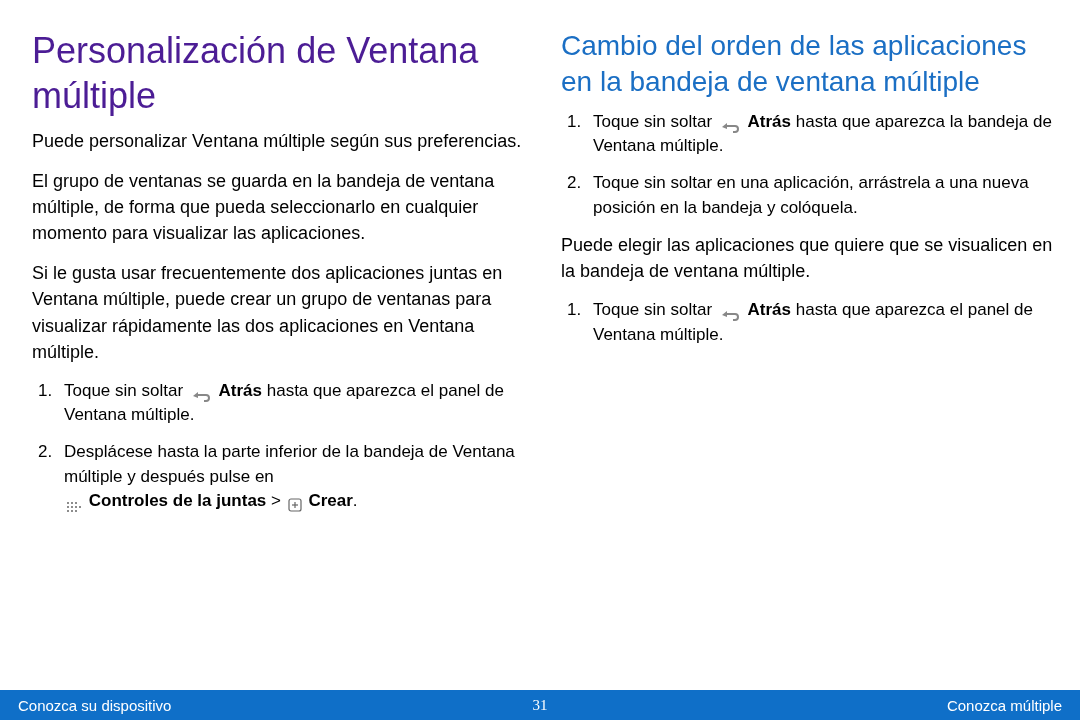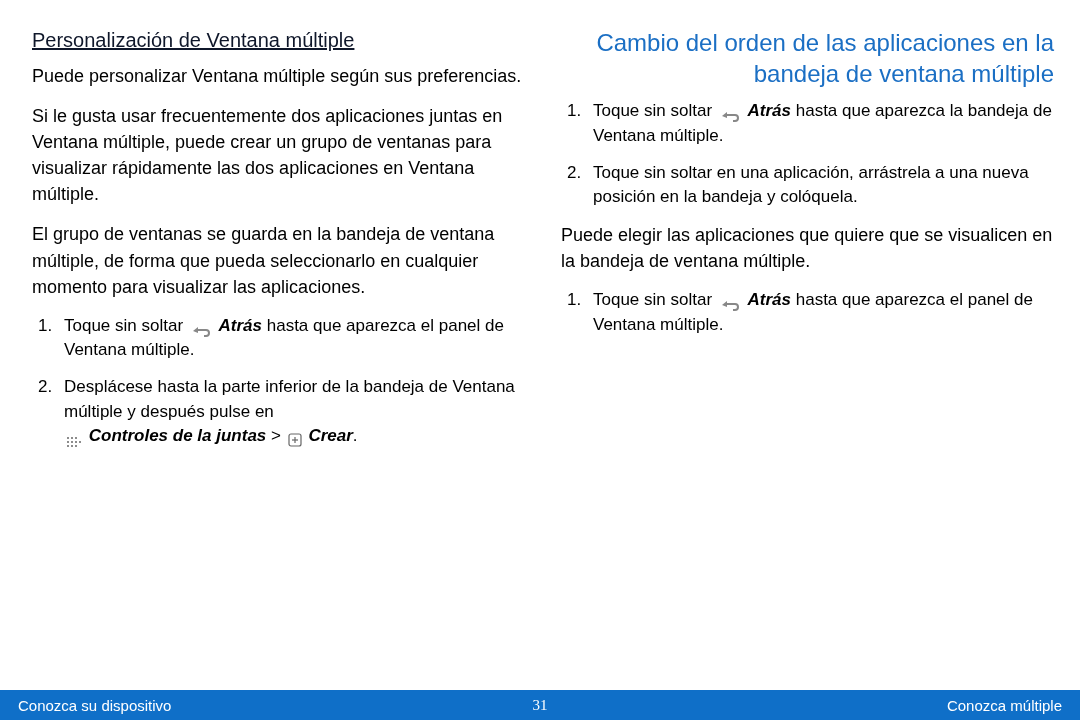--- a/index.html
+++ b/index.html
@@ -1,47 +1,47 @@
 <!DOCTYPE html>
 <html><head>
 <meta charset="utf-8">
 <style>
   * { box-sizing: border-box; margin: 0; padding: 0; }
   html, body { width: 1080px; height: 720px; font-family: Arial, Helvetica, sans-serif; background: #fff; color: #000; }
   .page { position: relative; width: 1080px; height: 720px; padding: 28px 26px 0 32px; }
   .cols { display: flex; gap: 36px; }
   .col { flex: 1; min-width: 0; }
-  h1.main { font-size: 20px; font-weight: 400; color: #0f172a; line-height: 1.25; margin-bottom: 10px; text-decoration: underline; }
-  h2.sub { font-size: 24px; font-weight: 400; color: #1b6fc4; line-height: 1.28; margin-top: 24px; margin-bottom: 10px; text-align: right; }
+  h1.main { font-size: 36px; font-weight: 400; color: #4c1d95; line-height: 1.25; margin-bottom: 10px; }
+  h2.sub { font-size: 28px; font-weight: 400; color: #1b6fc4; line-height: 1.28; margin-top: 24px; margin-bottom: 10px; }
   h2.sub.first-right { margin-top: 0; }
   p.body { font-size: 18px; line-height: 1.45; margin-bottom: 14px; }
   ol.steps { list-style: none; counter-reset: step; padding-left: 6px; }
   ol.steps > li { counter-increment: step; position: relative; padding-left: 26px; font-size: 17px; line-height: 1.45; margin-bottom: 12px; }
   ol.steps > li::before { content: counter(step) "."; position: absolute; left: 0; top: 0; }
-  .bold { font-weight: 700; font-style: italic; }
+  .bold { font-weight: 700; }
   .icon { display: inline-block; vertical-align: middle; }
   .icon-back { width: 22px; height: 16px; position: relative; margin: 0 2px; }
   .icon-back svg { width: 22px; height: 16px; vertical-align: middle; }
   .icon-tray { width: 16px; height: 12px; position: relative; margin: 0 2px; vertical-align: middle; }
   .icon-create { width: 14px; height: 14px; position: relative; margin: 0 2px; vertical-align: middle; }
   .footer { position: absolute; left: 0; right: 0; bottom: 0; height: 30px; background: #0f6fc8; color: #fff; display: flex; align-items: center; justify-content: space-between; font-size: 15px; padding: 12px 18px; }
   .footer .center { position: absolute; left: 50%; transform: translateX(-50%); font-family: Liberation Serif, serif; }
 </style>
 </head>
 <body>
 
 <div class="page">
   <div class="cols">
 
     <div class="col">
       <h1 class="main">Personalización de Ventana múltiple</h1>
       <p class="body">Puede personalizar Ventana múltiple según sus preferencias.</p>
 
+      <p class="body">El grupo de ventanas se guarda en la bandeja de ventana múltiple, de forma que pueda seleccionarlo en cualquier momento para visualizar las aplicaciones.</p>
       <p class="body">Si le gusta usar frecuentemente dos aplicaciones juntas en Ventana múltiple, puede crear un grupo de ventanas para visualizar rápidamente las dos aplicaciones en Ventana múltiple.</p>
-      <p class="body">El grupo de ventanas se guarda en la bandeja de ventana múltiple, de forma que pueda seleccionarlo en cualquier momento para visualizar las aplicaciones.</p>
 
       <ol class="steps">
         <li>
           <span>Toque sin soltar </span><span class="icon icon-back"><svg viewBox="0 0 22 16">
                 <path d="M3 8 L8 4 L8 6 L16 6 A4 4 0 0 1 16 14 L14 14 L14 12 L16 12 A2 2 0 0 0 16 8 L8 8 L8 10 Z" fill="#888"></path>
               </svg></span> <span class="bold">Atrás</span><span> hasta que aparezca el panel de Ventana múltiple.</span>
         </li>
         <li>
           <span>Desplácese hasta la parte inferior de la bandeja de Ventana múltiple y después pulse en</span><br>
           <span class="icon icon-tray"><svg viewBox="0 0 16 12">

